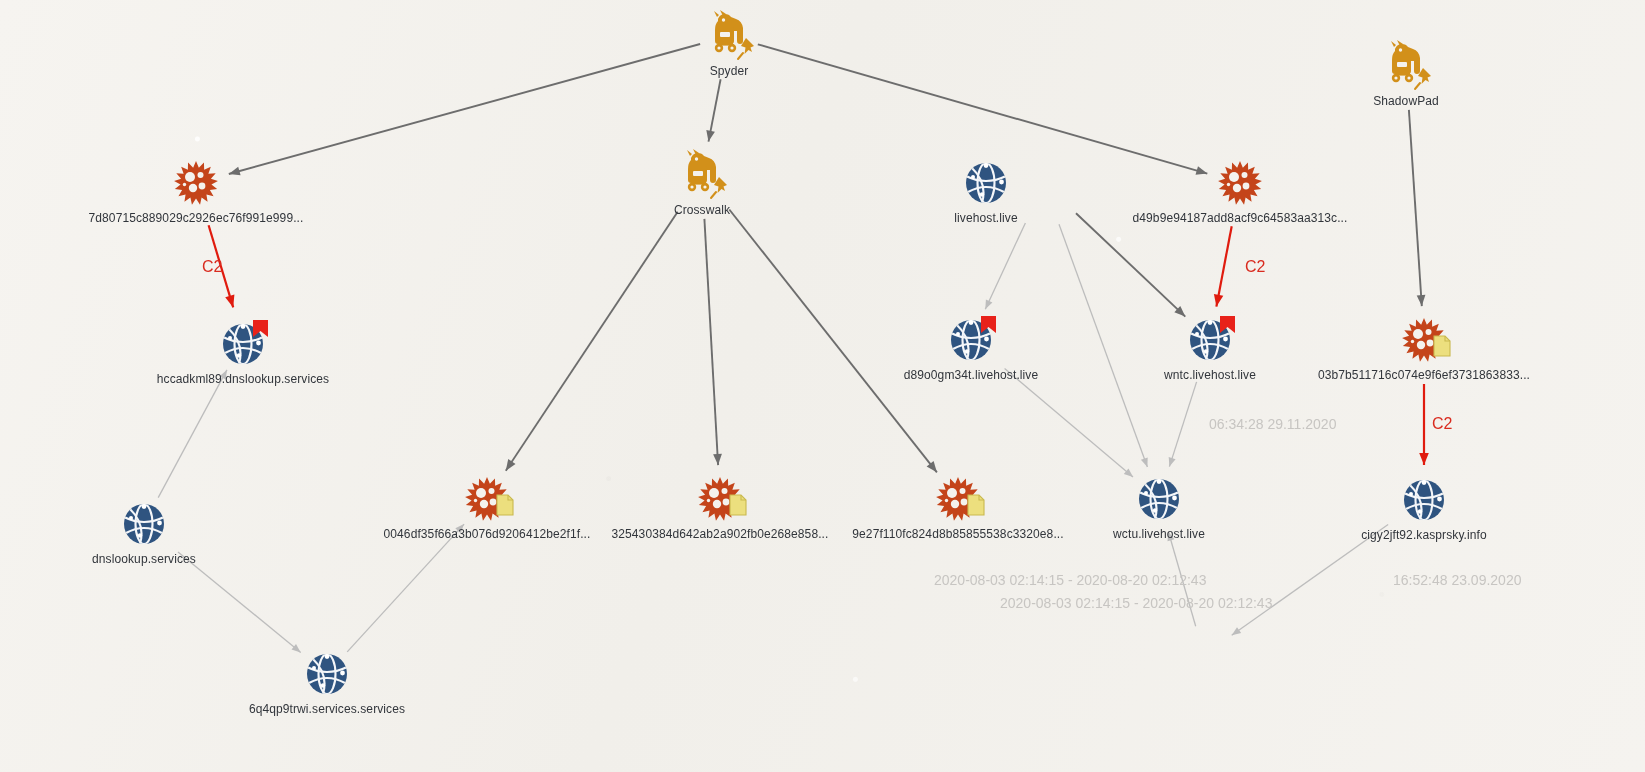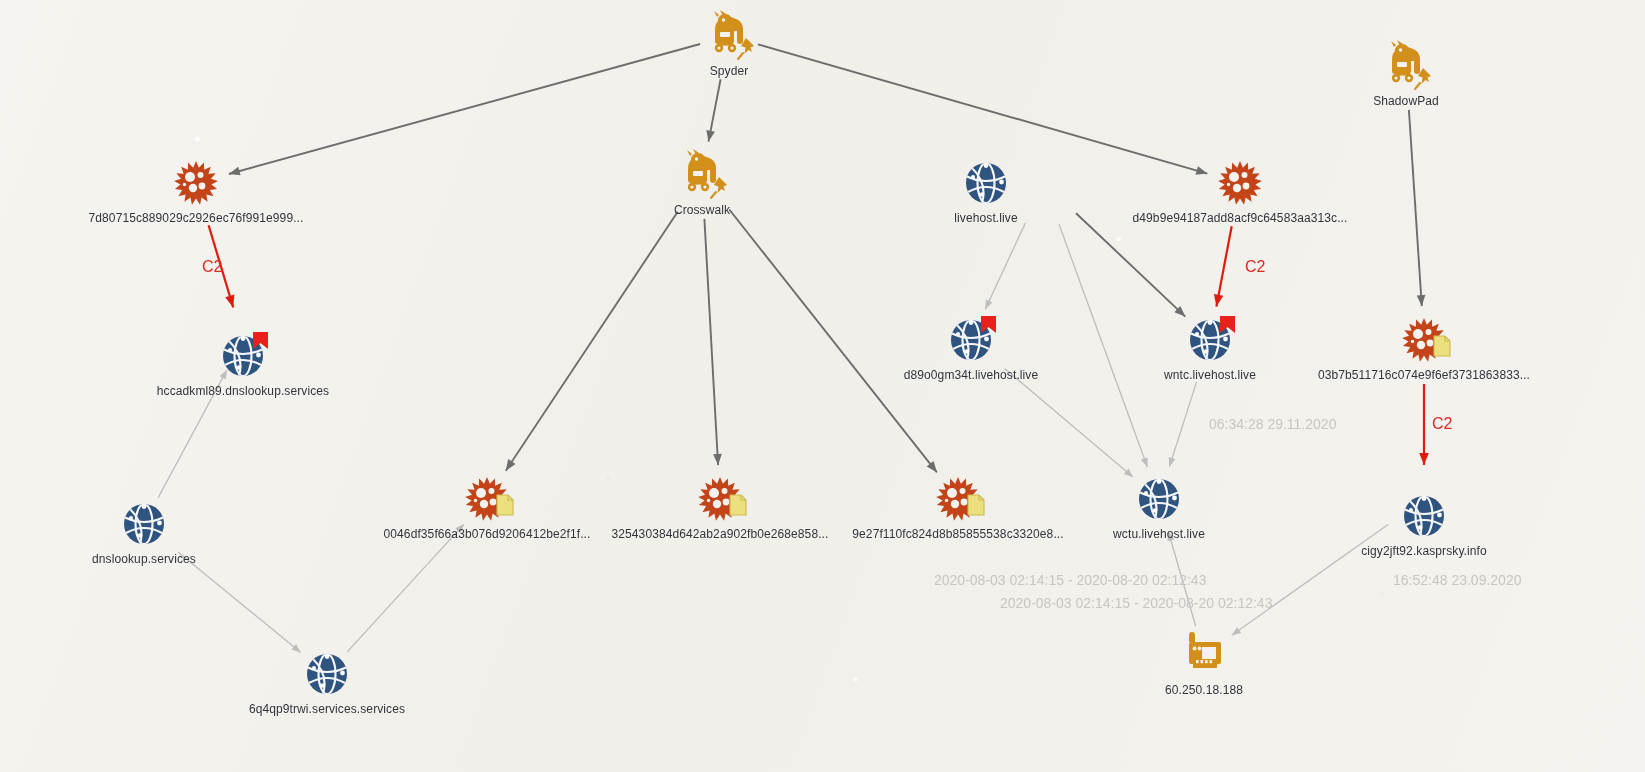--- a/index.html
+++ b/index.html
@@ -277,21 +277,21 @@
           <polygon points="28.00,6.00 30.85,12.76 35.95,7.49 36.16,14.82 42.82,11.74 40.37,18.66 47.69,18.19 42.91,23.76 49.91,25.97 43.43,29.43 49.16,34.02 41.88,34.91 45.56,41.26 38.44,39.45 39.58,46.70 33.60,42.45 32.04,49.63 28.00,43.50 23.96,49.63 22.40,42.45 16.42,46.70 17.56,39.45 10.44,41.26 14.12,34.91 6.84,34.02 12.57,29.43 6.09,25.97 13.09,23.76 8.31,18.19 15.63,18.66 13.18,11.74 19.84,14.82 20.05,7.49 25.15,12.76" fill="#c4441a"></polygon>
           <circle cx="22" cy="22" r="5.0" fill="#f4f2ee"></circle>
           <circle cx="32.5" cy="20" r="3.0" fill="#f4f2ee"></circle>
           <circle cx="25" cy="33" r="4.2" fill="#f4f2ee"></circle>
           <circle cx="34" cy="31" r="3.4" fill="#f4f2ee"></circle>
           <circle cx="16.5" cy="29.5" r="1.7" fill="#f4f2ee"></circle>
         </svg>
       </span>
       <span class="label">d49b9e94187add8acf9c64583aa313c...</span>
     </div>
-    <div class="node" style="left: 243px; top: 328px;">
+    <div class="node" style="left: 243px; top: 316px;">
       <span class="glyph">
         <svg viewBox="0 0 56 56" xmlns="http://www.w3.org/2000/svg">
           <defs>
             <clipPath id="gclip2">
               <circle cx="28" cy="28" r="20"></circle>
             </clipPath>
           </defs>
           <circle cx="28" cy="28" r="20" fill="#2f5480"></circle>
           <g clip-path="url(#gclip2)" fill="none" stroke="#ffffff" stroke-width="2.1" opacity="0.95">
             <ellipse cx="28" cy="28" rx="8.5" ry="20"></ellipse>
@@ -479,21 +479,21 @@
           <g fill="#ffffff">
             <circle cx="28" cy="10.5" r="2.4"></circle>
             <circle cx="43.5" cy="27" r="2.4"></circle>
             <circle cx="15" cy="22" r="2.0"></circle>
             <circle cx="24" cy="39.5" r="2.2"></circle>
           </g>
         </svg>
       </span>
       <span class="label">wctu.livehost.live</span>
     </div>
-    <div class="node" style="left: 1424px; top: 488px;">
+    <div class="node" style="left: 1424px; top: 472px;">
       <span class="glyph">
         <svg viewBox="0 0 56 56" xmlns="http://www.w3.org/2000/svg">
           <defs>
             <clipPath id="gclip7">
               <circle cx="28" cy="28" r="20"></circle>
             </clipPath>
           </defs>
           <circle cx="28" cy="28" r="20" fill="#2f5480"></circle>
           <g clip-path="url(#gclip7)" fill="none" stroke="#ffffff" stroke-width="2.1" opacity="0.95">
             <ellipse cx="28" cy="28" rx="8.5" ry="20"></ellipse>
@@ -503,41 +503,20 @@
           </g>
           <g fill="#ffffff">
             <circle cx="28" cy="10.5" r="2.4"></circle>
             <circle cx="43.5" cy="27" r="2.4"></circle>
             <circle cx="15" cy="22" r="2.0"></circle>
             <circle cx="24" cy="39.5" r="2.2"></circle>
           </g>
         </svg>
       </span>
       <span class="label">cigy2jft92.kasprsky.info</span>
-    </div>
-    <div class="node" style="left: 1204px; top: 627px;">
-      <span class="glyph">
-        <svg viewBox="0 0 56 56" xmlns="http://www.w3.org/2000/svg">
-          <g fill="#d2901a">
-            <path d="M13 8 Q13 5 16 5 Q19 5 19 8 L19 15 L13 15 Z"></path>
-            <rect x="13" y="15" width="32" height="22" rx="2"></rect>
-            <rect x="17" y="37" width="24" height="4"></rect>
-          </g>
-          <rect x="26" y="20" width="14" height="12" fill="#f4f2ee"></rect>
-          <circle cx="18.5" cy="21.5" r="1.9" fill="#f4f2ee"></circle>
-          <circle cx="23.5" cy="21.5" r="1.9" fill="#f4f2ee"></circle>
-          <g fill="#f4f2ee">
-            <rect x="20" y="33" width="2.6" height="3.2"></rect>
-            <rect x="24.5" y="33" width="2.6" height="3.2"></rect>
-            <rect x="29" y="33" width="2.6" height="3.2"></rect>
-            <rect x="33.5" y="33" width="2.6" height="3.2"></rect>
-          </g>
-        </svg>
-      </span>
-      <span class="label">60.250.18.188</span>
     </div>
     <div class="node" style="left: 327px; top: 646px;">
       <span class="glyph">
         <svg viewBox="0 0 56 56" xmlns="http://www.w3.org/2000/svg">
           <defs>
             <clipPath id="gclip8">
               <circle cx="28" cy="28" r="20"></circle>
             </clipPath>
           </defs>
           <circle cx="28" cy="28" r="20" fill="#2f5480"></circle>

